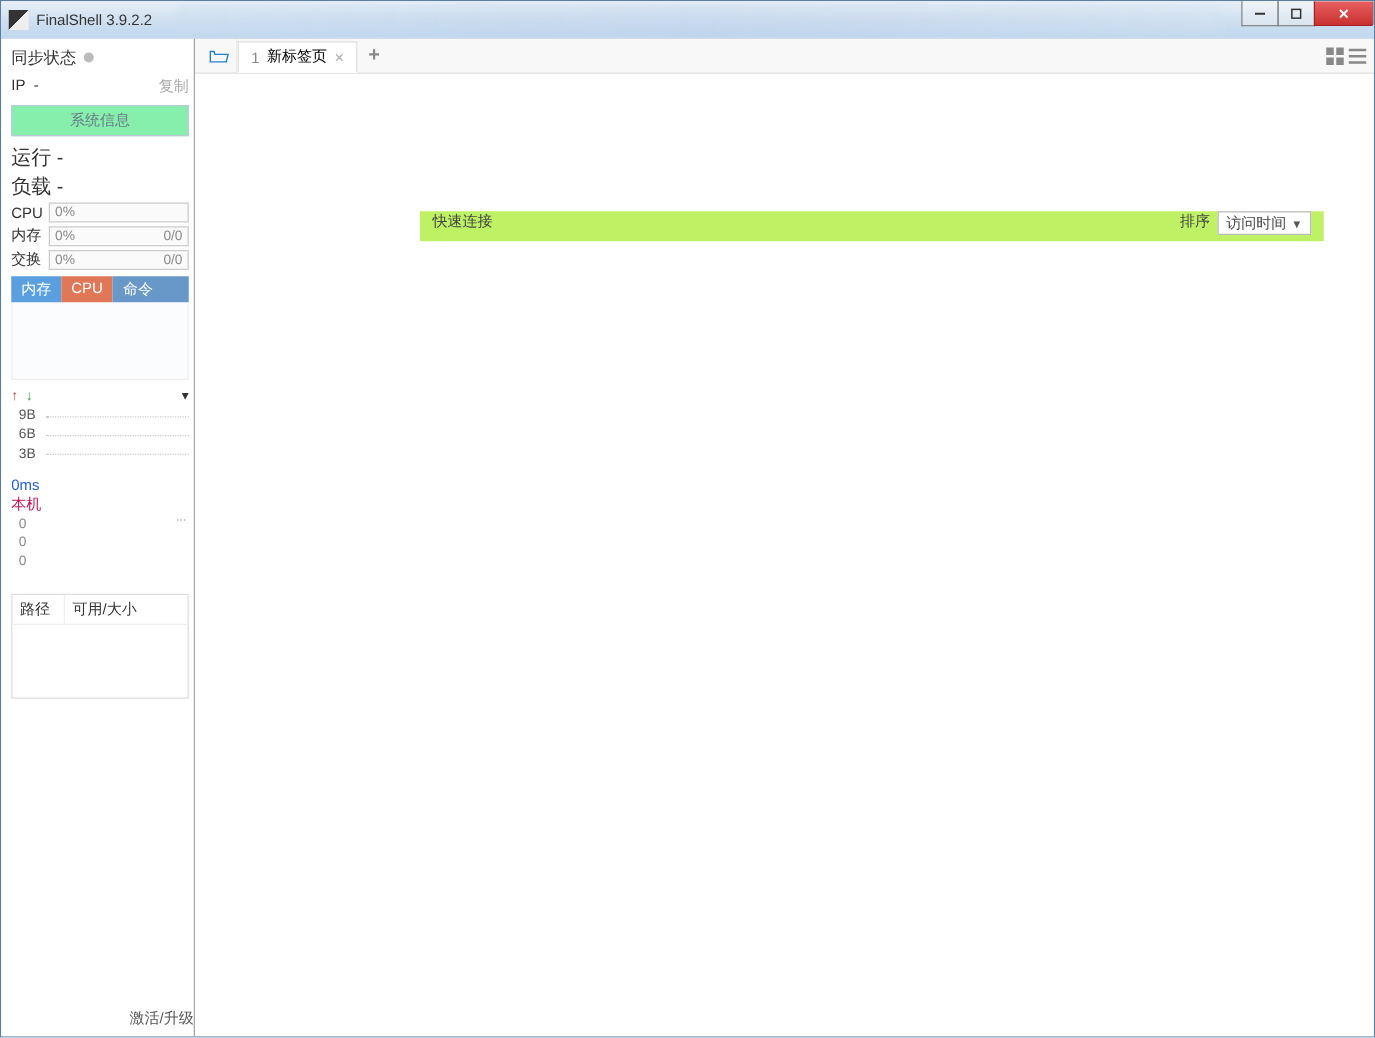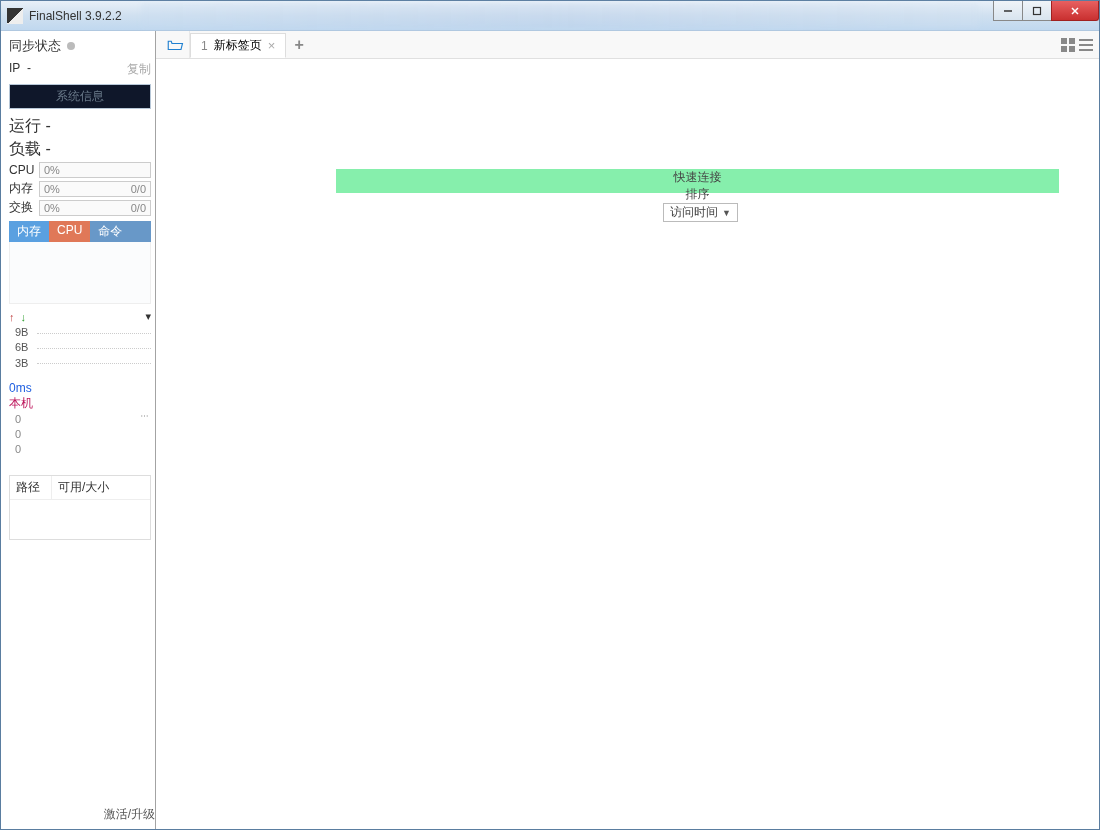--- a/index.html
+++ b/index.html
@@ -82,21 +82,21 @@
   padding: 6px 4px 0 8px;
   color: #333;
   position: relative;
 }
 .sync-row { display: flex; align-items: center; font-size: 13px; margin-bottom: 6px;}
 .sync-dot { width:8px;height:8px;border-radius:50%;background:#bbb;margin-left:6px;}
 .ip-row { display:flex; justify-content:space-between; font-size:12px; margin-bottom:4px; color:#333;}
 .ip-row .copy { color:#aaa; }
 .sysinfo-btn {
   border:1px solid #b8c8d8;
-  background:#0f172a;
+  background:#86efac;
   color:#6a7a8a;
   padding:3px 14px;
   font-size:12px;
   margin:2px 0 6px 0;
   display:inline-block;
 }
 .stat-line { font-size:16px; margin:1px 0; }
 .meter-row { display:flex; align-items:center; margin:1px 0; font-size:12px;}
 .meter-row .lbl { width:30px; }
 .meter-row .bar {
@@ -122,21 +122,21 @@
   position:absolute; left:22px; right:0; top:50%;
   border-top:1px dotted #ccc;
 }
 .ping-row { display:flex; justify-content:space-between; margin-top:10px; font-size:12px;flex-direction:column;}
 .ping-row .ms { color:#2060e0; }
 .ping-row .host { color:#be185d; }
 .ping-ticks { font-size:11px; color:#888; line-height:1.35; padding-left:6px; position:relative;}
 .ping-ticks .dots { position:absolute; right:2px; top:0; color:#888; writing-mode:vertical-rl; font-size:8px;}
 .disk-table {
   margin-top:18px; border:1px solid #ddd; font-size:12px;
-  height:65px;
+  height:84px;
 }
 .disk-table .hdr { display:flex; border-bottom:1px solid #eee;}
 .disk-table .hdr div { padding:3px 6px; }
 .disk-table .hdr .c1 { width:42px; border-right:1px solid #eee;}
 .activate-link {
   position:absolute; bottom:6px; left:0; right:0; text-align:right;
   color:#555; font-size:12px;
 }
 
 .main {
@@ -195,27 +195,26 @@
     linear-gradient(#888,#888) 0 6px/14px 2px no-repeat,
     linear-gradient(#888,#888) 0 11px/14px 2px no-repeat;
 }
 .content {
   flex:1; position:relative;
 }
 .quick-bar {
   position:absolute;
   top:110px; left:180px; right:40px;
   height:24px;
-  background:#86efac;
+  background:#bef264;
   display:flex;
-  align-items:center;
+  align-items:flex-start;
   padding:0 10px;
   font-size:12px;
   color:#444;
-  flex-direction:column;
 }
 .quick-bar .spacer { flex:1; }
 .sort-select {
   border:1px solid #bbb;
   background:#fff;
   padding:0 6px;
   margin-left:6px;
   display:flex;
   align-items:center;
   gap:4px;

